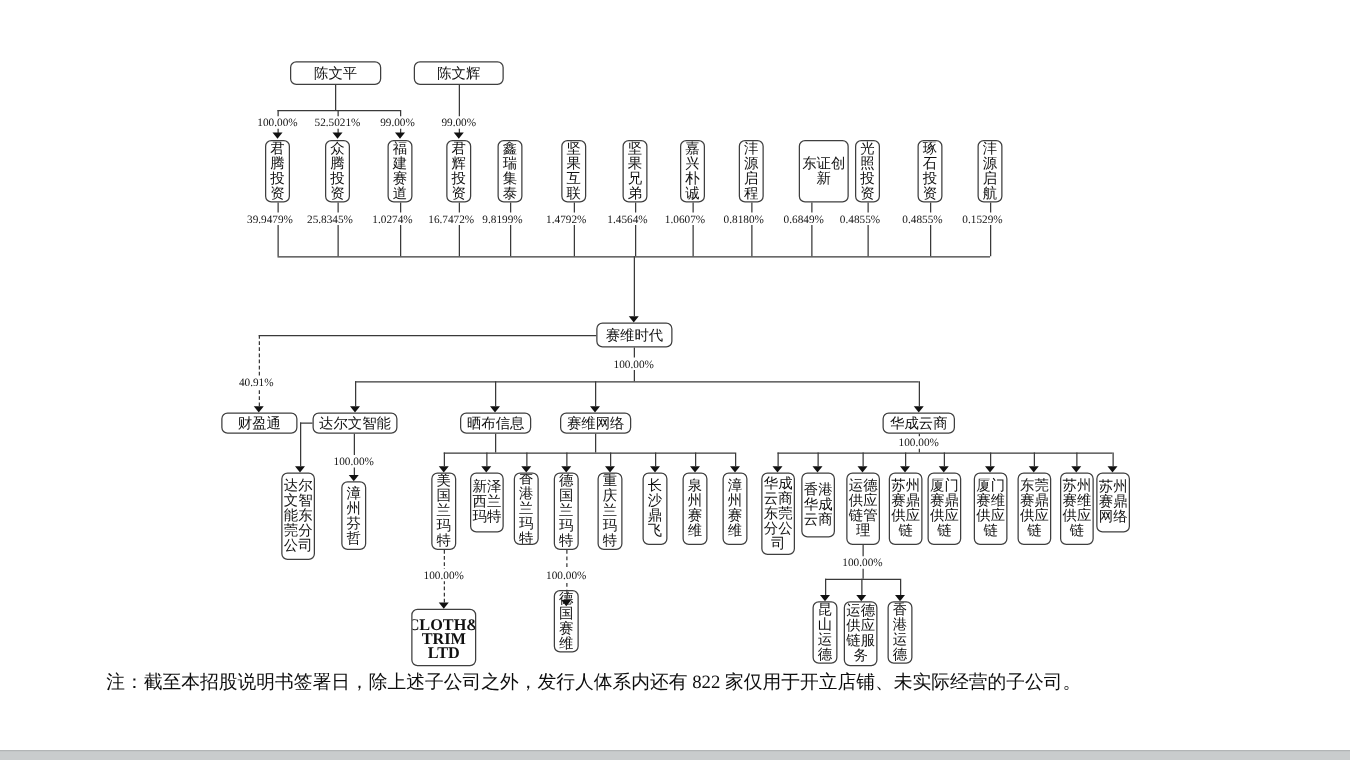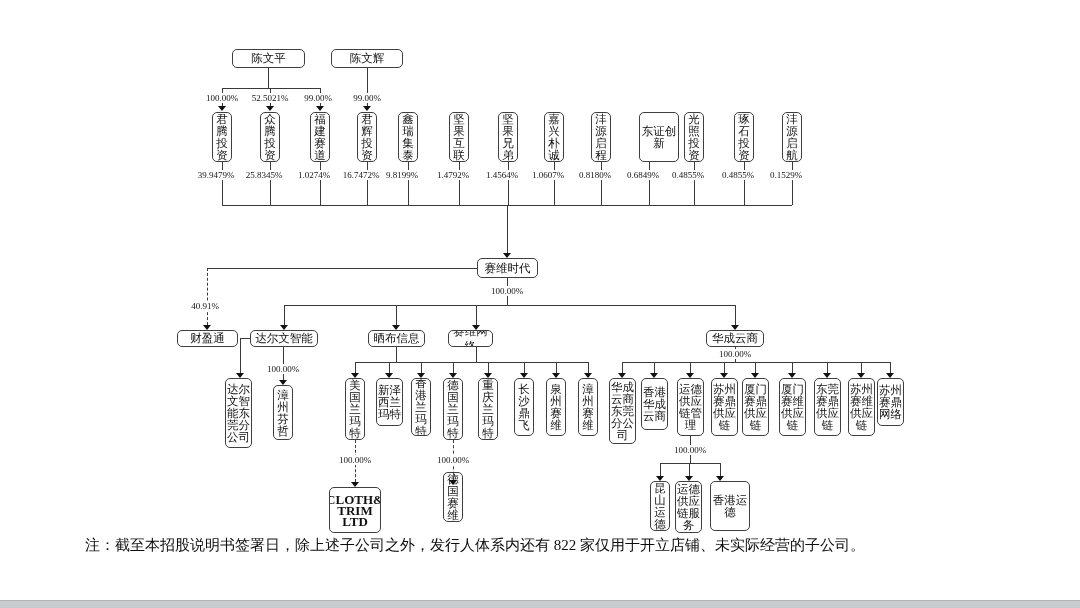--- a/index.html
+++ b/index.html
@@ -55,21 +55,21 @@
       <div class="bx vb" style="left: 544px; top: 112px; width: 20px; height: 50px;">嘉兴朴诚</div>
       <div class="bx vb" style="left: 591px; top: 112px; width: 20px; height: 50px;">沣源启程</div>
       <div class="bx vb" style="left: 639px; top: 112px; width: 40px; height: 50px;">东证创新</div>
       <div class="bx vb" style="left: 684px; top: 112px; width: 20px; height: 50px;">光照投资</div>
       <div class="bx vb" style="left: 734px; top: 112px; width: 20px; height: 50px;">琢石投资</div>
       <div class="bx vb" style="left: 782px; top: 112px; width: 20px; height: 50px;">沣源启航</div>
       <div class="bx hb" style="left: 477px; top: 258px; width: 61px; height: 20px;">赛维时代</div>
       <div class="bx hb" style="left: 177px; top: 330px; width: 61px; height: 17px;">财盈通</div>
       <div class="bx hb" style="left: 250px; top: 330px; width: 68px; height: 17px;">达尔文智能</div>
       <div class="bx hb" style="left: 368px; top: 330px; width: 57px; height: 17px;">晒布信息</div>
-      <div class="bx hb" style="left: 448px; top: 330px; width: 45px; height: 17px;">赛维网络</div>
+      <div class="bx hb" style="left: 448px; top: 330px; width: 57px; height: 17px;">赛维网络</div>
       <div class="bx hb" style="left: 706px; top: 330px; width: 58px; height: 17px;">华成云商</div>
       <div class="bx v2" style="left: 225px; top: 378px; width: 27px; height: 70px;">达尔文智能东莞分公司</div>
       <div class="bx vb" style="left: 273px; top: 385px; width: 20px; height: 55px;">漳州芬哲</div>
       <div class="bx vb" style="left: 345px; top: 378px; width: 20px; height: 62px;">美国兰玛特</div>
       <div class="bx v2" style="left: 376px; top: 378px; width: 27px; height: 48px;">新泽西兰玛特</div>
       <div class="bx vb" style="left: 411px; top: 378px; width: 20px; height: 58px;">香港兰玛特</div>
       <div class="bx vb" style="left: 443px; top: 378px; width: 20px; height: 62px;">德国兰玛特</div>
       <div class="bx vb" style="left: 478px; top: 378px; width: 20px; height: 62px;">重庆兰玛特</div>
       <div class="bx vb" style="left: 514px; top: 378px; width: 20px; height: 58px;">长沙鼎飞</div>
       <div class="bx vb" style="left: 546px; top: 378px; width: 20px; height: 58px;">泉州赛维</div>
@@ -80,21 +80,21 @@
       <div class="bx v2" style="left: 711px; top: 378px; width: 27px; height: 58px;">苏州赛鼎供应链</div>
       <div class="bx v2" style="left: 742px; top: 378px; width: 27px; height: 58px;">厦门赛鼎供应链</div>
       <div class="bx v2" style="left: 779px; top: 378px; width: 27px; height: 58px;">厦门赛维供应链</div>
       <div class="bx v2" style="left: 814px; top: 378px; width: 27px; height: 58px;">东莞赛鼎供应链</div>
       <div class="bx v2" style="left: 848px; top: 378px; width: 27px; height: 58px;">苏州赛维供应链</div>
       <div class="bx v2" style="left: 877px; top: 378px; width: 27px; height: 48px;">苏州赛鼎网络</div>
       <div class="bx ltd" style="left: 329px; top: 487px; width: 52px; height: 46px;">CLOTH&amp; TRIM LTD</div>
       <div class="bx vb" style="left: 443px; top: 472px; width: 20px; height: 50px;">德国赛维</div>
       <div class="bx vb" style="left: 650px; top: 481px; width: 20px; height: 50px;">昆山运德</div>
       <div class="bx v2" style="left: 675px; top: 481px; width: 27px; height: 52px;">运德供应链服务</div>
-      <div class="bx vb" style="left: 710px; top: 481px; width: 40px; height: 50px;">香港运德</div>
+      <div class="bx vb" style="left: 710px; top: 481px; width: 20px; height: 50px;">香港运德</div>
       <div class="ln lh" style="left: 222px; top: 88px; width: 98px;"></div>
       <div class="ln lh" style="left: 222px; top: 205px; width: 570px;"></div>
       <div class="ln lh" style="left: 284px; top: 305px; width: 451px;"></div>
       <div class="ln lh" style="left: 207px; top: 268px; width: 270px;"></div>
       <div class="ln lh" style="left: 240px; top: 338px; width: 10px;"></div>
       <div class="ln lh" style="left: 355px; top: 362px; width: 233px;"></div>
       <div class="ln lh" style="left: 622px; top: 362px; width: 268px;"></div>
       <div class="ln lh" style="left: 660px; top: 463px; width: 60px;"></div>
       <div class="ln lv" style="left: 268px; top: 68px; height: 20px;"></div>
       <div class="ln lv" style="left: 222px; top: 88px; height: 19px;"></div>

